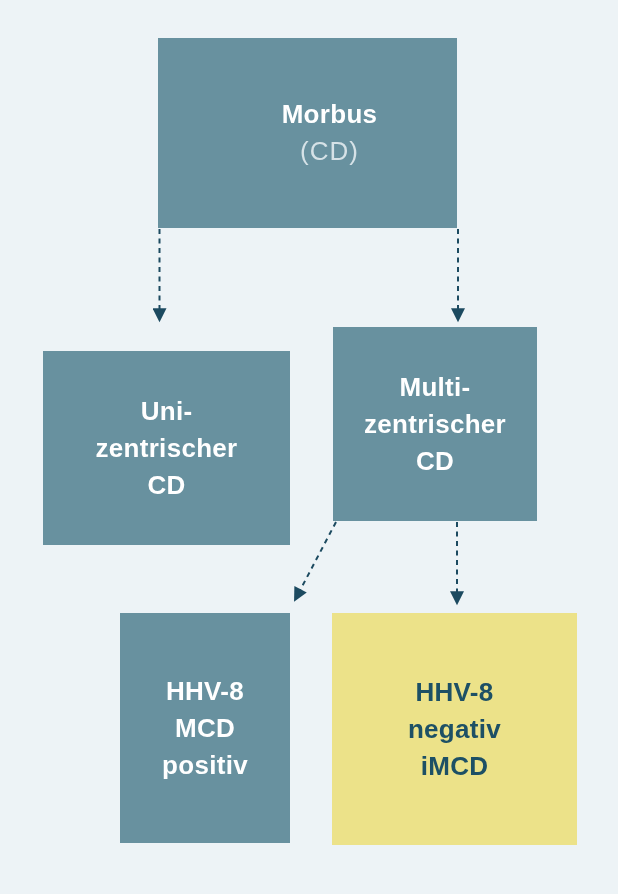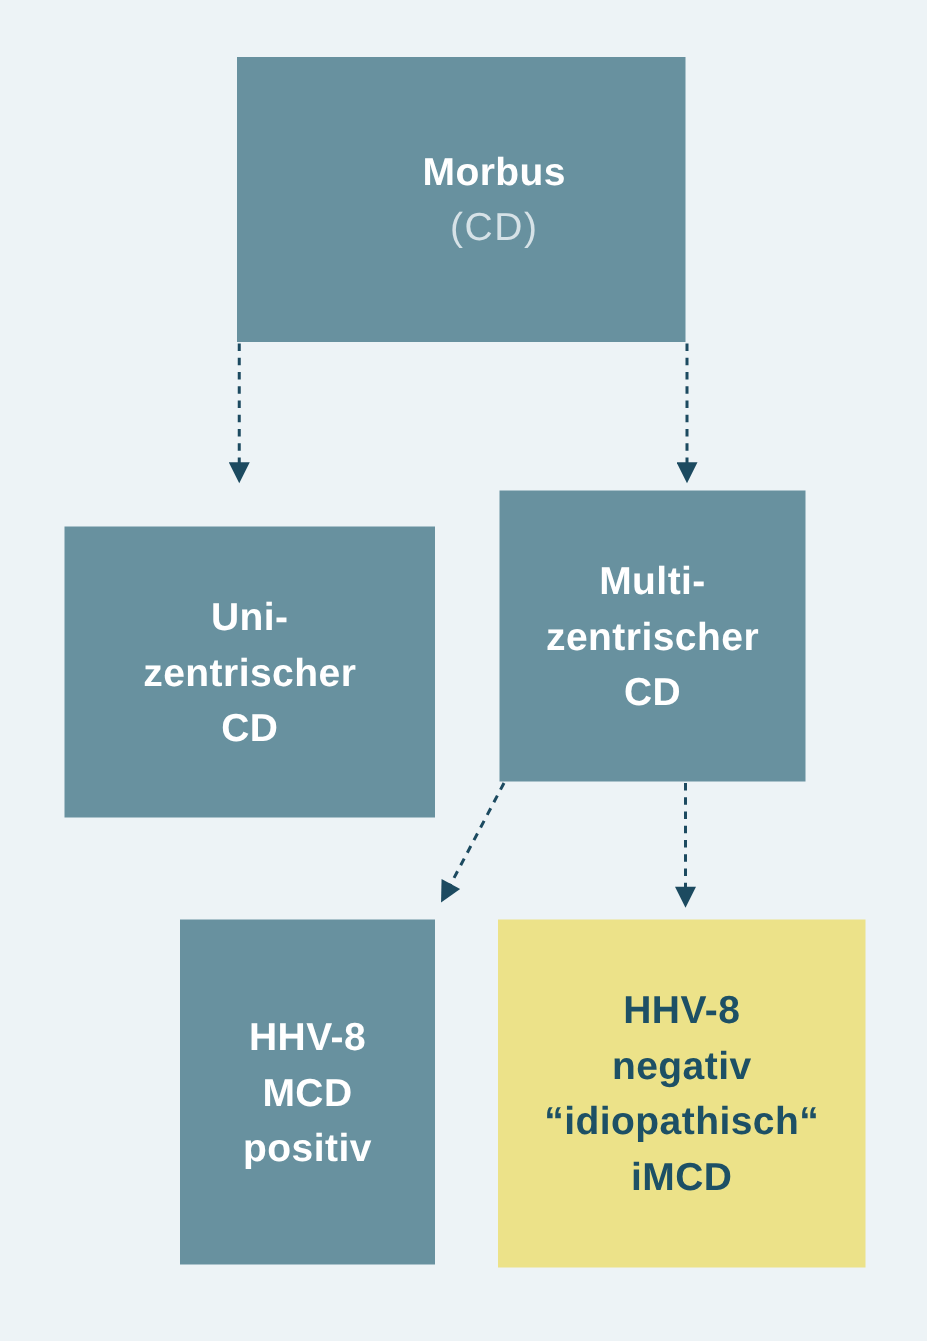--- a/index.html
+++ b/index.html
@@ -117,17 +117,16 @@
 
   <div class="box teal node-hhv8pos">
     <div class="line">HHV-8</div>
     <div class="line">MCD</div>
     <div class="line">positiv</div>
   </div>
 
   <div class="box yellow node-imcd">
     <div class="line">HHV-8</div>
     <div class="line">negativ</div>
-    <div class="line">“idiopathisch“</div>
     <div class="line">iMCD</div>
   </div>
 
 </div>
 
 </body></html>

